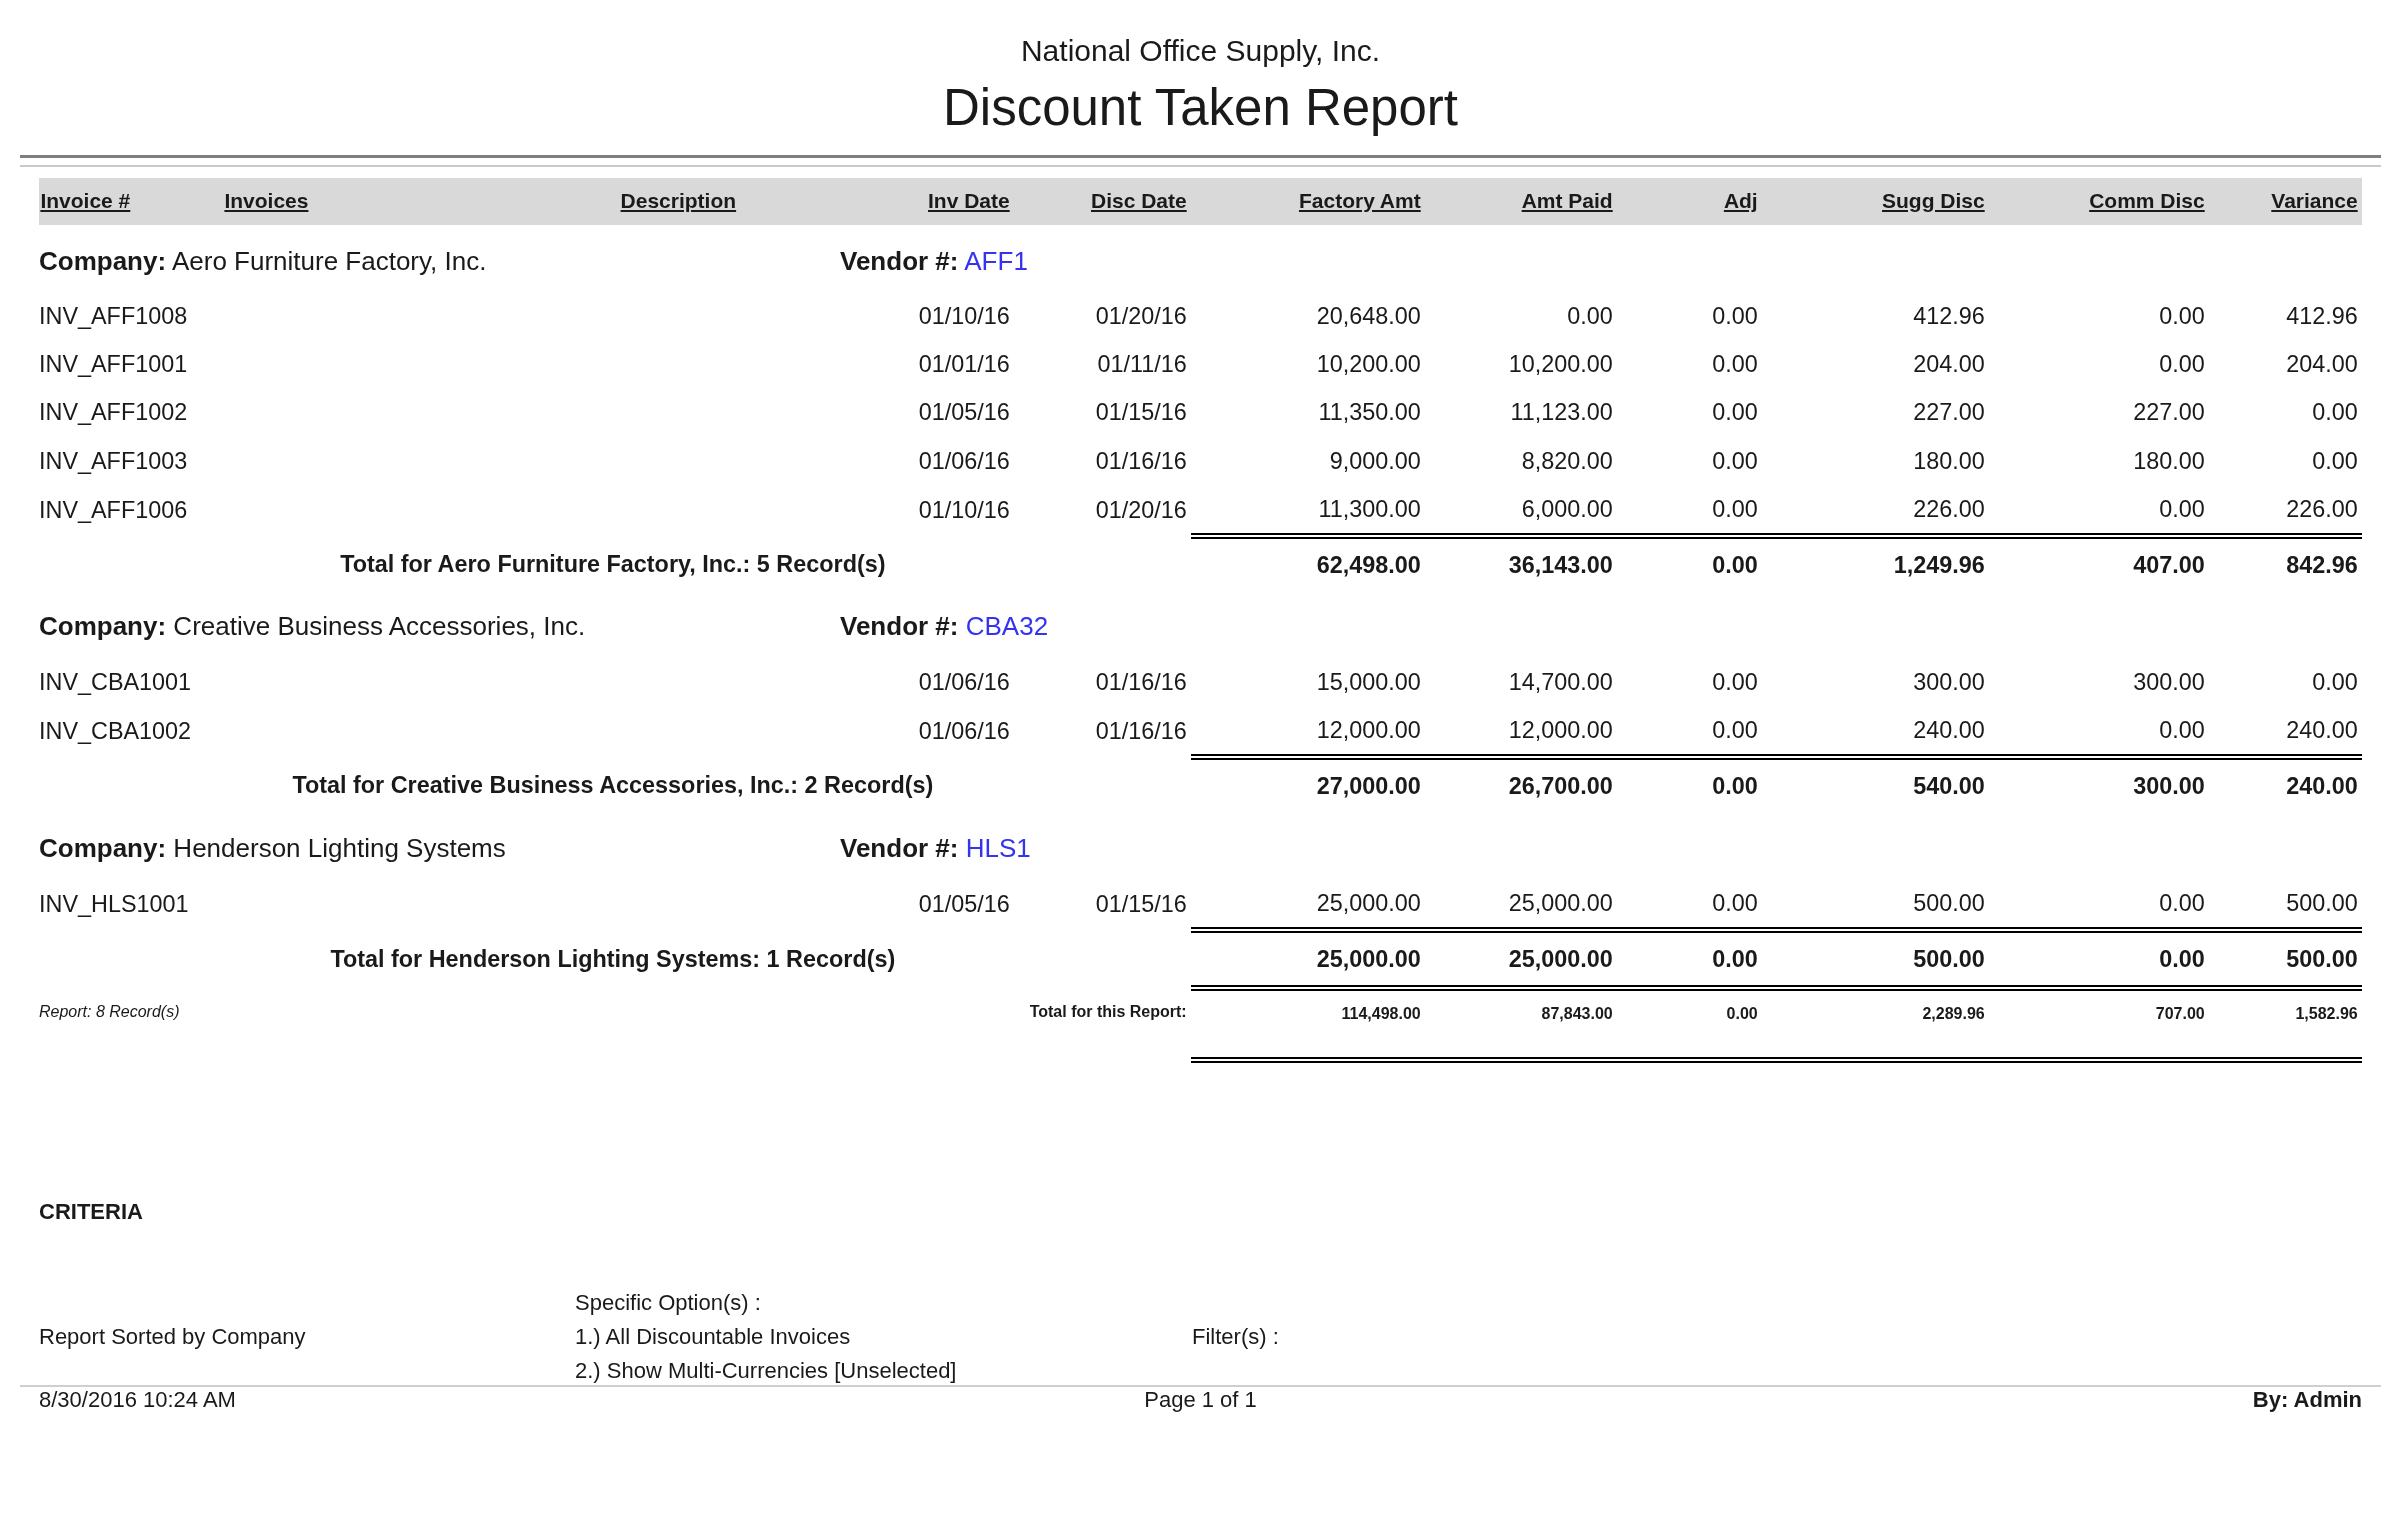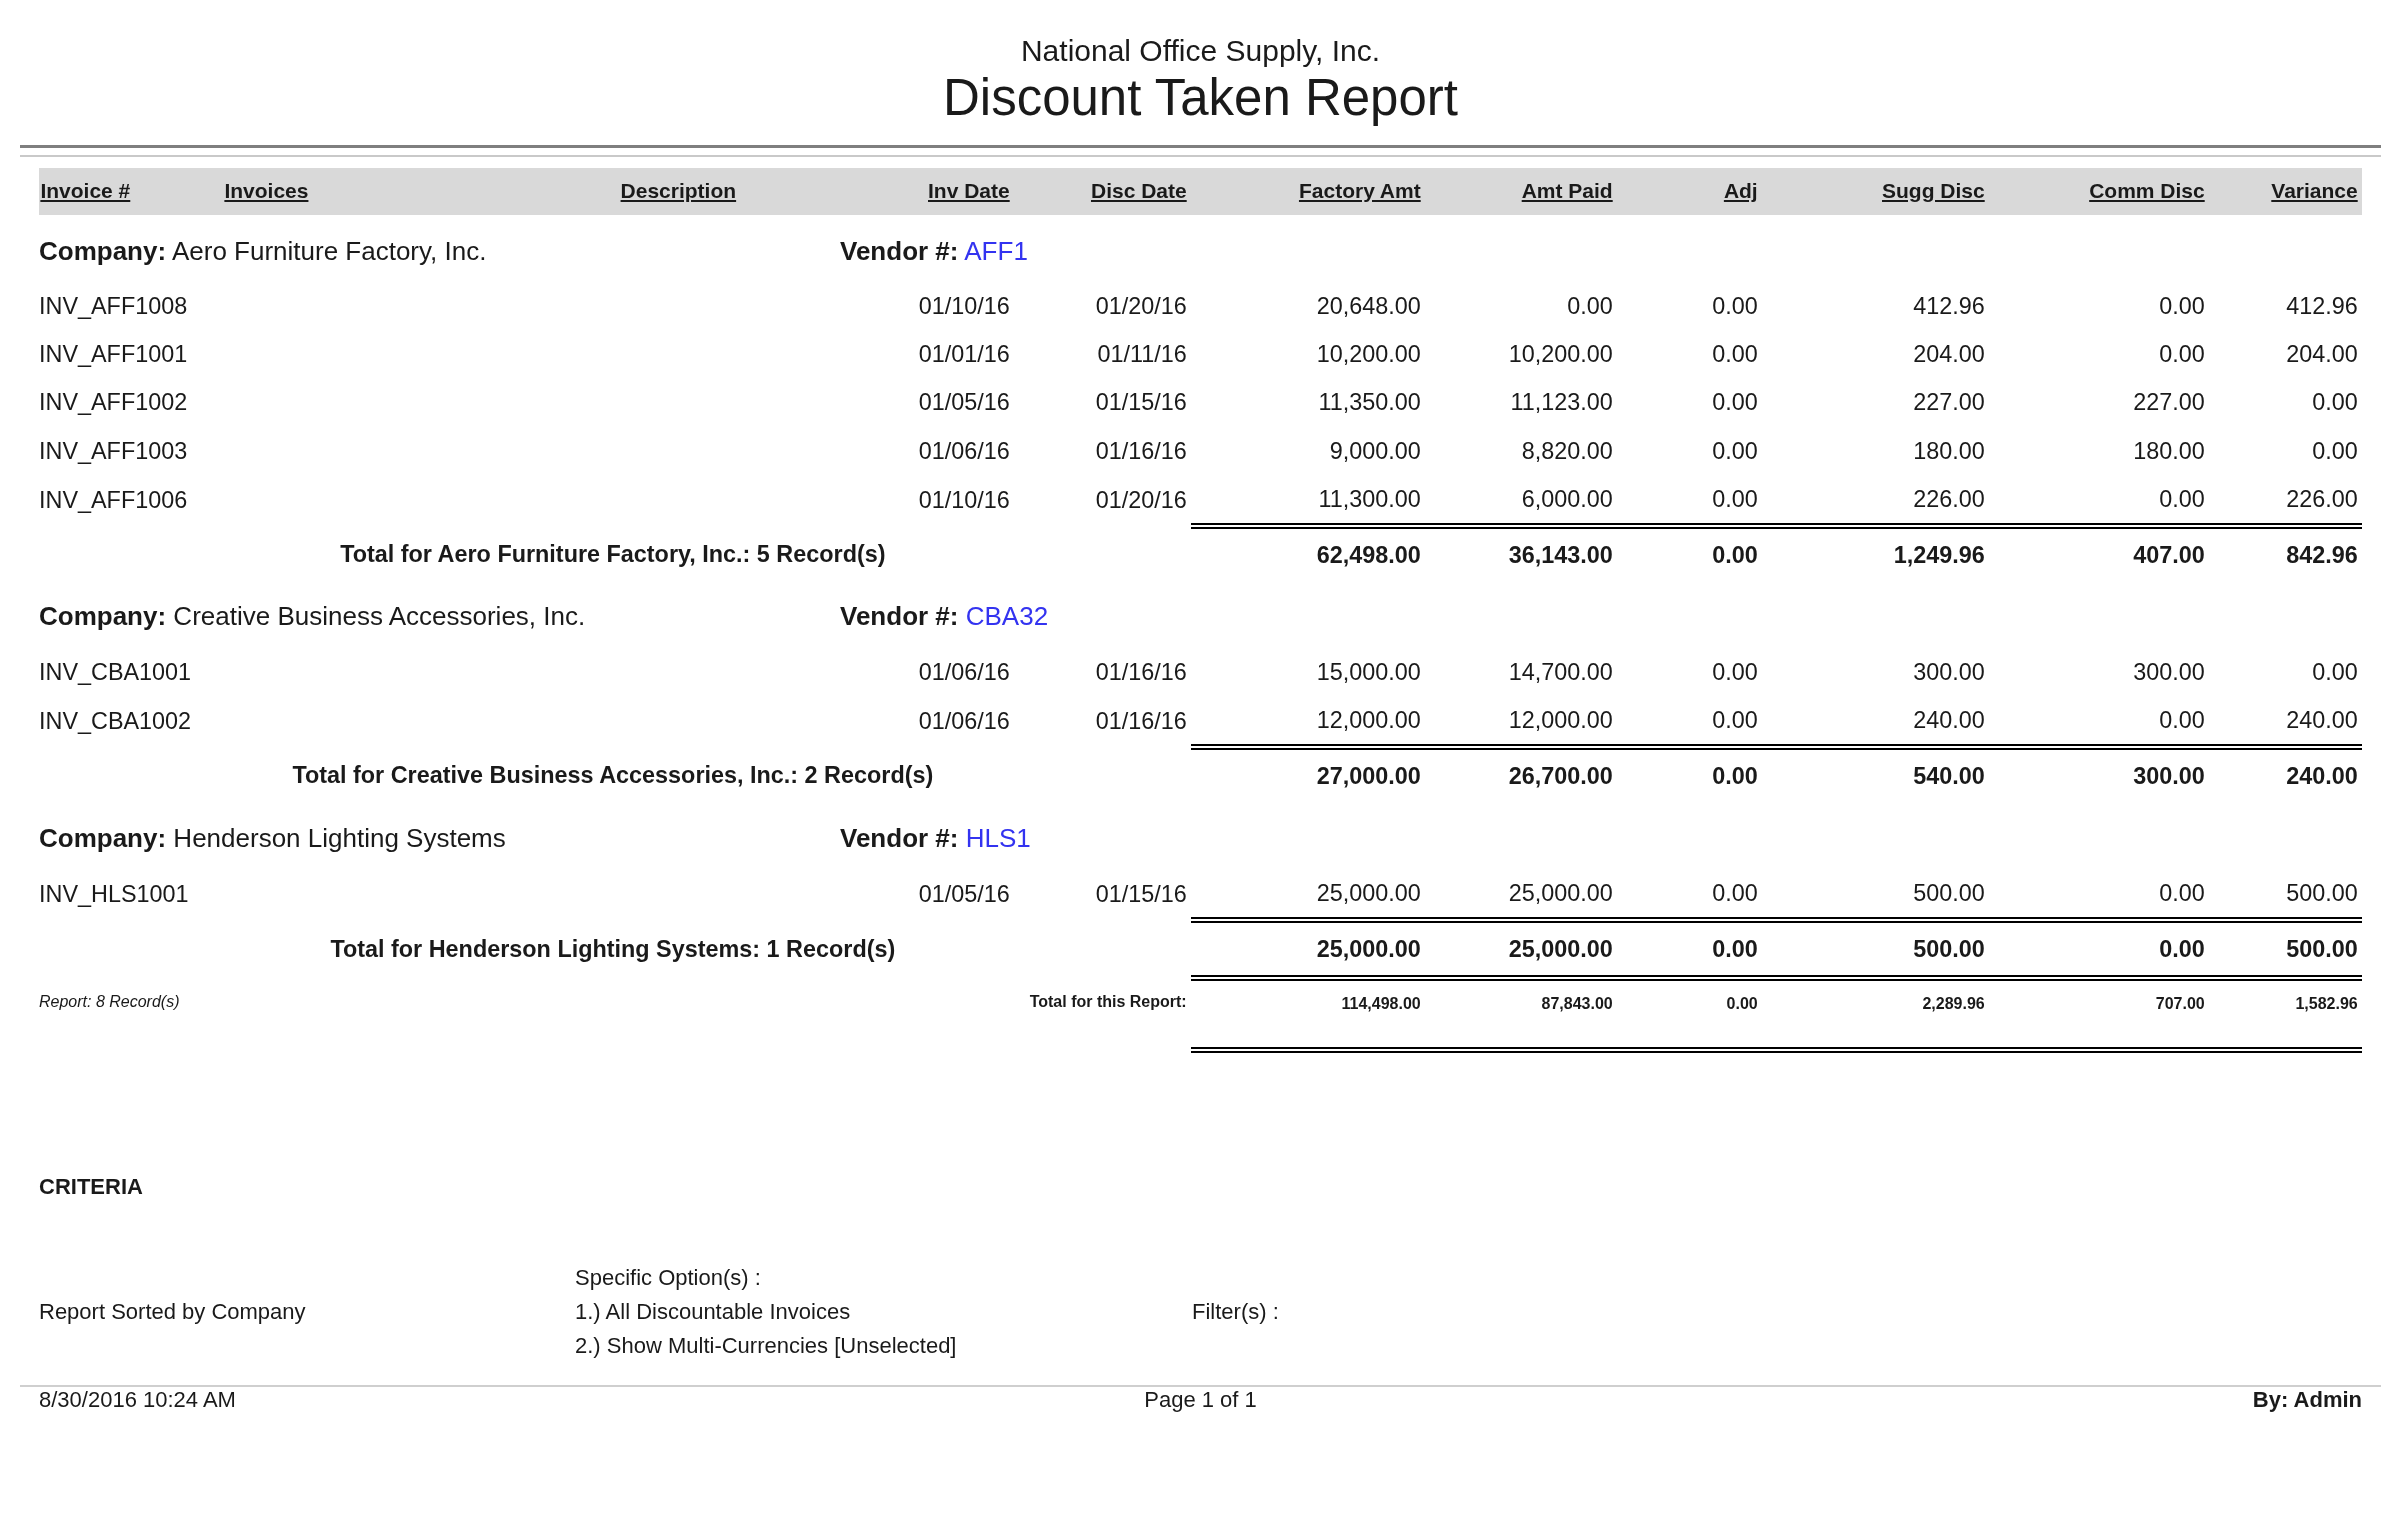--- a/index.html
+++ b/index.html
@@ -9,21 +9,21 @@
     font-family:"Liberation Sans", sans-serif;
   }
   .b { font-weight:bold; }
   .it { font-style:italic; }
   .al { text-align:left; }
   .ac { text-align:center; }
   .ar { text-align:right; }
 
   .report-header { text-align:center; padding-top:34px; }
   .company-name { font-size:30px; }
-  .report-title { font-size:51px; }
+  .report-title { font-size:51px; margin-top:10px; }
 
   .rule { margin-left:20px; margin-right:20px; }
   .rule-dark  { margin-top:18.4px; border-top:3.5px solid #7f7f7f; }
   .rule-light { margin-top:6.4px;  border-top:2.8px solid #c9c9c9; }
 
   table.report-table {
     border-collapse:collapse; table-layout:fixed;
     width:2323px; margin:11.4px 39px 0 39px; font-size:23.4px;
   }
   col.c0{width:184px} col.c1{width:298px} col.c2{width:319px}
@@ -41,21 +41,21 @@
   tbody td { padding:10.6px 4.3px 10.6px 0; white-space:nowrap; overflow:hidden; }
   tr.company-row td { padding-top:21px; padding-bottom:15.6px; font-size:26px; }
   .vendor-code { color:var(--blue, #3333f0); }
   tr.invoice-row td { font-size:23.4px; }
   tr.total-row td { font-weight:bold; padding-top:12.8px; padding-bottom:11.4px; }
   tr.report-summary-row td { padding-top:14px; padding-bottom:11.4px; font-size:16px; }
   td.dbl  { border-top:6.4px double #000; }
   td.dblb { border-bottom:6.4px double #000; }
   tr.closer-row td { height:23px; padding:0; }
 
-  .criteria { position:absolute; left:39px; right:39px; top:1174px; font-size:22px; }
+  .criteria { position:absolute; left:39px; right:39px; top:1199px; font-size:22px; }
   .criteria-heading { font-size:22px; }
   .criteria-cols { display:flex; margin-top:65px; align-items:center; }
   .crit-col1 { width:536px; }
   .crit-col2 { width:617px; }
   .crit-col2 .opt { margin-top:7.8px; }
   .crit-col3 { flex:1; }
 
   .footer {
     position:absolute; left:20px; right:20px; top:1385px;
     border-top:2.1px solid #cfcfcf; 

